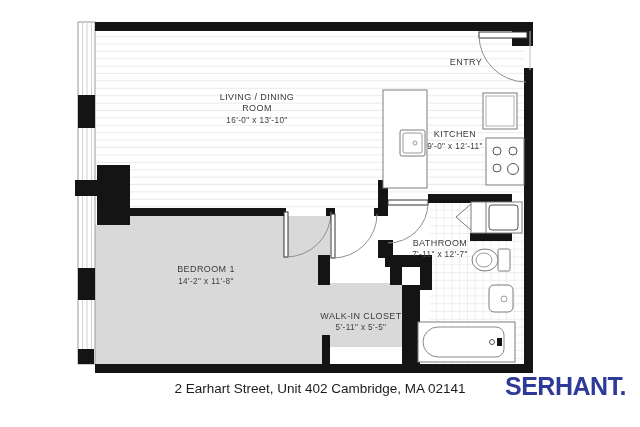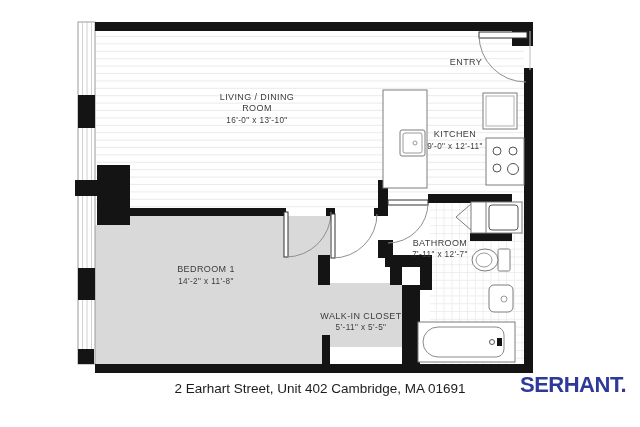--- a/index.html
+++ b/index.html
@@ -4,21 +4,21 @@
 <style>
   html,body{margin:0;padding:0;background:#ffffff;}
   .page{position:relative;width:640px;height:427px;background:#fff;overflow:hidden;
         font-family:"Liberation Sans", sans-serif;}
   .plan-svg{position:absolute;left:0;top:0;}
   .room-label{font-family:"Liberation Sans", sans-serif;fill:#3c3c3c;letter-spacing:.4px;}
   .room-name{font-size:9px;}
   .room-dims{font-size:8.2px;}
   .footer-address{position:absolute;left:0;right:0;top:381px;text-align:center;
         font-size:13.5px;color:#1c1c1c;}
-  .brand-logo{position:absolute;right:14px;top:372px;font-size:22px;font-weight:bold;
+  .brand-logo{position:absolute;right:14px;top:372px;font-size:25px;font-weight:bold;
         letter-spacing:-0.5px;}
 </style>
 </head>
 <body>
 
 <div class="page">
 <svg class="plan-svg" width="640" height="375" viewBox="0 0 640 375">
   <defs>
     <pattern id="planks" width="9" height="7.4" patternUnits="userSpaceOnUse">
       <rect width="9" height="7.4" fill="#ffffff"></rect>
@@ -149,15 +149,15 @@
     <text class="room-label room-dims" x="440" y="257">7'-11" x 12'-7"</text>
 
     <text class="room-label room-name" x="206" y="272">BEDROOM 1</text>
     <text class="room-label room-dims" x="206" y="284">14'-2" x 11'-8"</text>
 
     <text class="room-label room-name" x="361" y="319">WALK-IN CLOSET</text>
     <text class="room-label room-dims" x="361" y="330">5'-11" x 5'-5"</text>
   </g>
 </svg>
 
-<div class="footer-address">2 Earhart Street, Unit 402 Cambridge, MA 01691</div>
+<div class="footer-address">2 Earhart Street, Unit 402 Cambridge, MA 02141</div>
 <div class="brand-logo" style="color: rgb(46, 58, 151);">SERHANT.</div>
 </div>
 
 </body></html>

